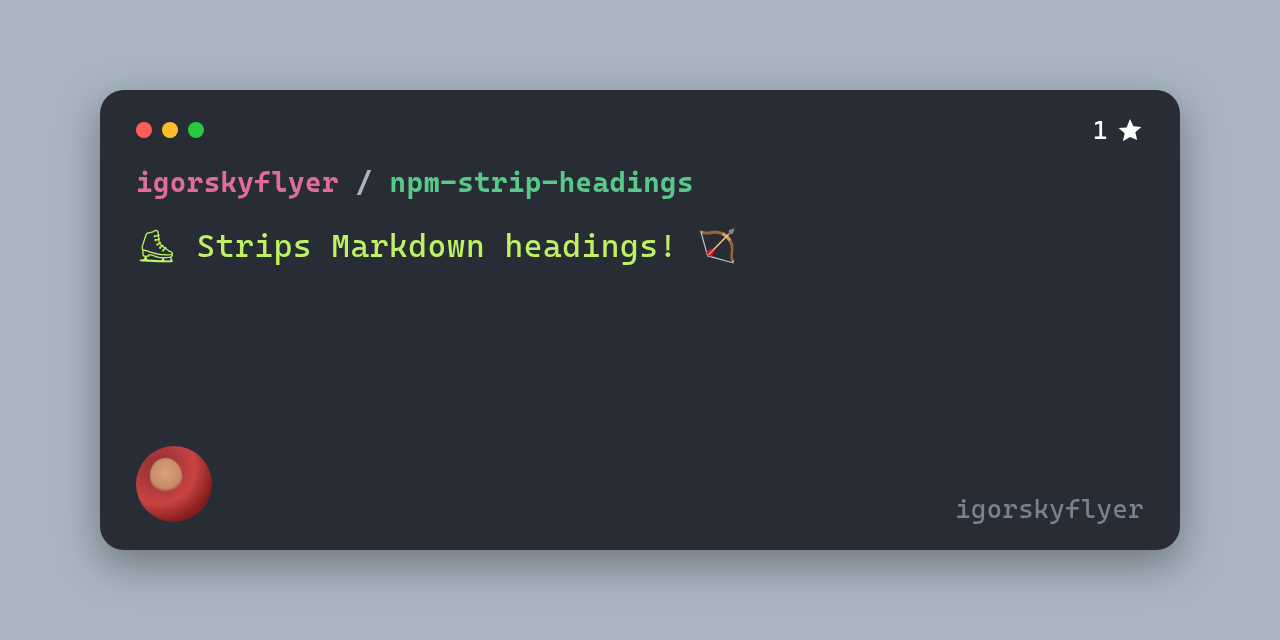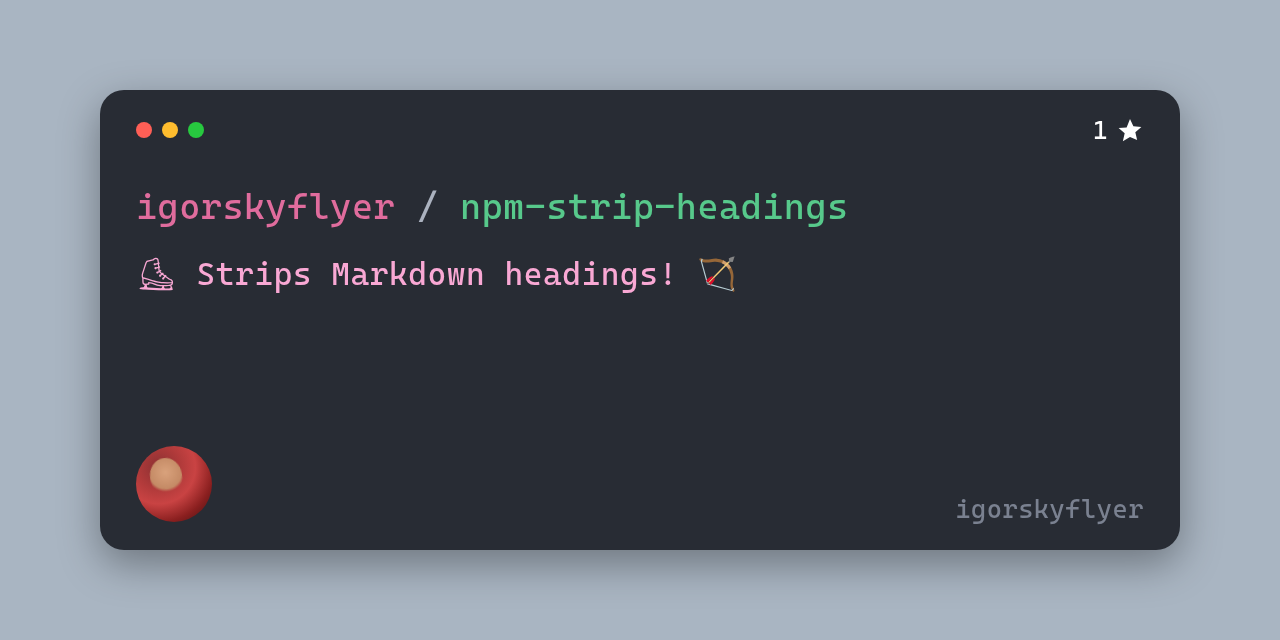--- a/index.html
+++ b/index.html
@@ -42,30 +42,31 @@
   .dot.green  { background: #27c93f; }
   .star-wrap {
     display: flex;
     align-items: center;
     gap: 8px;
     color: #ffffff;
     font-size: 26px;
   }
   .star-icon svg { display: block; }
   .repo-line {
-    margin-top: 44px;
-    font-size: 36px;
+    margin-top: 24px;
+    font-size: 28px;
     letter-spacing: 0.5px;
+    font-weight: bold;
   }
   .owner { color: #e06c9d; }
   .sep   { color: #abb2bf; }
   .repo  { color: #57c98b; }
   .desc {
     margin-top: 28px;
-    color: #f9a8d4;
+    color: #bef264;
     font-size: 32px;
     letter-spacing: 0.5px;
   }
   .avatar {
     position: absolute;
     left: 36px;
     bottom: 28px;
     width: 76px;
     height: 76px;
     border-radius: 50%;

